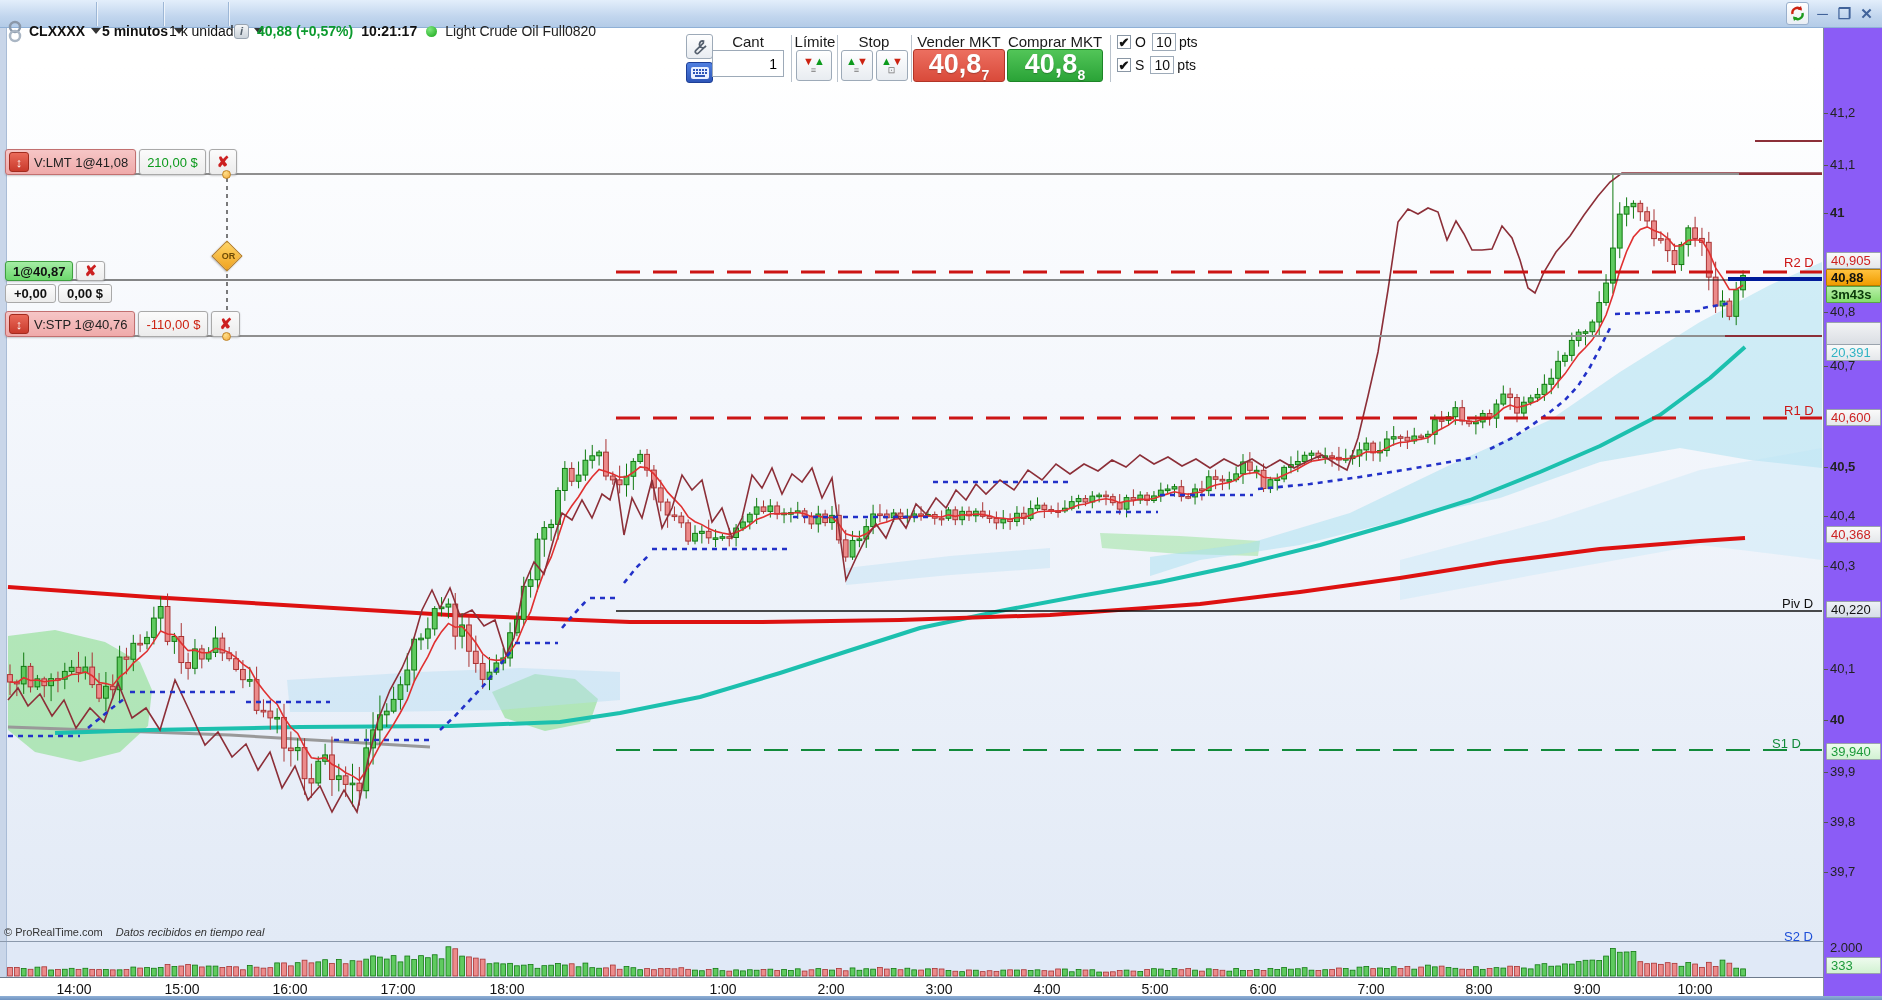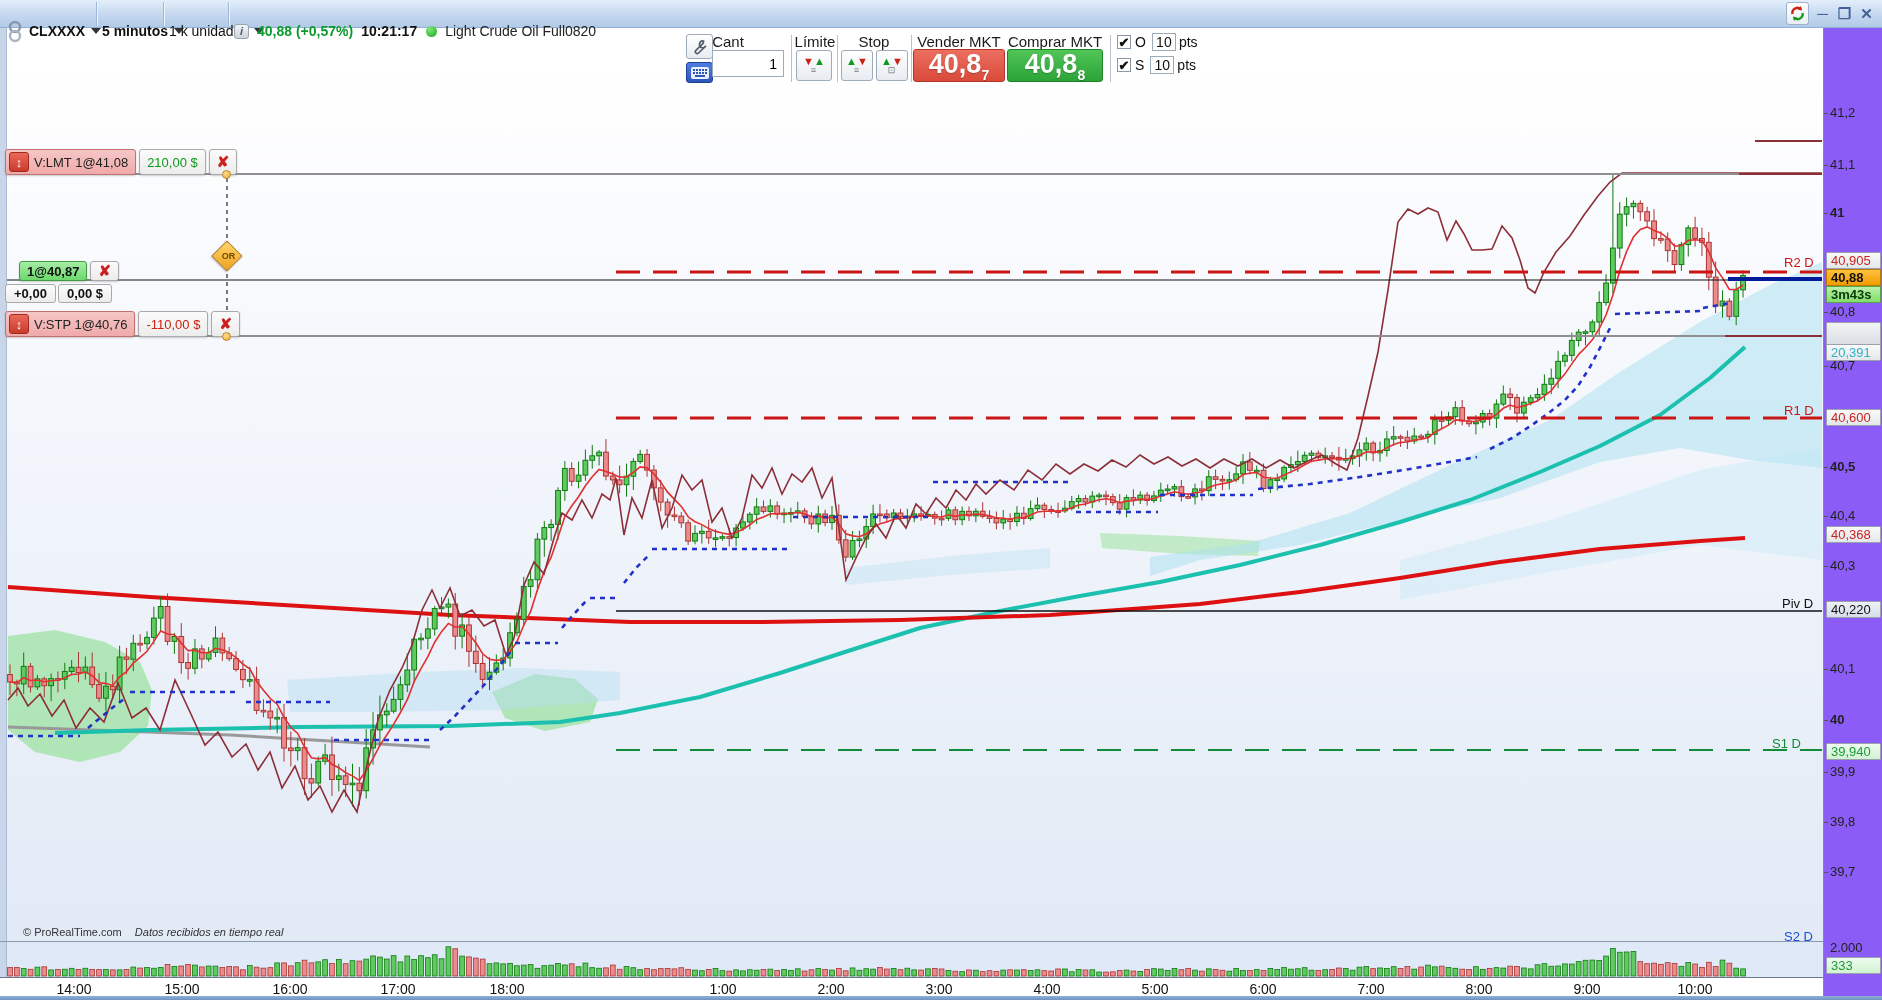--- a/index.html
+++ b/index.html
@@ -66,21 +66,21 @@
   .axbox{position:absolute;left:2px;width:55px;height:17px;font-size:13px;display:flex;align-items:center;padding-left:4px;
     border:1px solid #9aa3ad;background:linear-gradient(#fafafa,#e4e7ea);border-radius:1px;}
   .axbox.red{color:#cc2222;}
   .axbox.cur{background:linear-gradient(#ffc23e,#f09c00);color:#111;font-weight:bold;border-color:#b97b00;}
   .axbox.count{background:linear-gradient(#b9f0a8,#84dd6e);color:#0a3a0a;font-weight:bold;border-color:#58a548;}
   .axbox.teal{color:#2fb3c4;}
   .axbox.piv{color:#111;background:linear-gradient(#eef1f6,#d6dde8);}
   .axbox.green{color:#1c9a3a;background:linear-gradient(#eefbee,#d2f2d2);}
   .axbox.ghost{background:linear-gradient(#f2f3f5,#d7dbe1);height:26px;}
   .lvl-txt{position:absolute;font-size:13px;z-index:6;white-space:nowrap;}
-  #copyright-bar{position:absolute;left:0;top:926px;width:1720px;height:15px;font-size:11px;color:#333;padding-left:23px;z-index:8;}
+  #copyright-bar{position:absolute;left:0;top:926px;width:1720px;height:15px;font-size:11px;color:#333;padding-left:4px;z-index:8;}
   #copyright-bar .it{font-style:italic;margin-left:10px;}
   #pane-split{position:absolute;left:0;top:941px;width:1823px;height:1px;background:#8b99ac;z-index:9;}
   #vol-base{position:absolute;left:0;top:977px;width:1823px;height:1px;background:#6d7a8c;z-index:9;}
   #time-strip{position:absolute;left:0;top:978px;width:1823px;height:18px;background:#fff;z-index:5;}
   .t-lab{position:absolute;top:981px;font-size:14px;color:#111;transform:translateX(-50%);z-index:10;}
   .t-lab.bold{font-weight:normal;margin-top:25px;}
   #bottom-edge{position:absolute;left:0;top:996px;width:1882px;height:4px;background:linear-gradient(#8fb0d6,#6f93c0);z-index:12;}
   #left-strip{position:absolute;left:0;top:28px;width:7px;height:968px;background:#c9d6e9;border-right:1px solid #a9bcd6;z-index:4;}
   #chart-bg{position:absolute;left:0;top:28px;width:1823px;height:913px;background:linear-gradient(#ffffff 4%,#f4f7fc 40%,#e2eaf6 100%);}
   #vol-bg{position:absolute;left:0;top:942px;width:1823px;height:35px;background:#e0e9f7;}
@@ -994,21 +994,21 @@
             <rect x="14" y="2" width="2" height="2"></rect>
           <rect x="2" y="5" width="2" height="2"></rect>
             <rect x="5" y="5" width="2" height="2"></rect>
             <rect x="8" y="5" width="2" height="2"></rect>
             <rect x="11" y="5" width="2" height="2"></rect>
             <rect x="14" y="5" width="2" height="2"></rect>
           <rect x="4" y="8" width="10" height="2"></rect>
         </g>
       </svg>
     </div>
-    <div class="panel-header" style="left:686px;top:33px;width:84px;">Cant</div>
+    <div class="panel-header" style="left:706px;top:33px;width:84px;">Cant</div>
     <input id="cant-input" style="left: 712px; top: 50px; width: 72px; height: 27px;" value="1">
     <div class="panel-sep" style="left:791px;top:35px;height:47px;"></div>
     <div class="panel-header" style="left:793px;top:33px;width:44px;">Límite</div>
     <div class="tool-btn" style="left:796px;top:50px;width:36px;height:31px;">
       <div class="ord-ic"><span class="dn">▼</span><span class="up">▲</span><span class="pg">≡</span></div>
     </div>
     <div class="panel-sep" style="left:837px;top:35px;height:47px;"></div>
     <div class="panel-header" style="left:839px;top:33px;width:70px;">Stop</div>
     <div class="tool-btn" style="left:841px;top:50px;width:32px;height:31px;">
       <div class="ord-ic"><span class="up">▲</span><span class="dn">▼</span><span class="pg">≡</span></div>
@@ -1048,21 +1048,21 @@
       <span>V:LMT 1@41,08</span>
     </div>
     <div class="chip white">
         <span class="gain">210,00 $</span>
       </div>
     <div class="chip white">
         <span class="close-x">✘</span>
       </div>
   </div>
 
-  <div class="ordlab poslab" style="left:19px;top:261px;">
+  <div class="ordlab poslab" style="left:5px;top:261px;">
     <div class="chip green">
         <span>1@40,87</span>
       </div>
     <div class="chip white">
         <span class="close-x">✘</span>
       </div>
   </div>
   <div class="ordlab" style="left:5px;top:284px;">
     <div class="pnl-chip">+0,00</div>
     <div class="pnl-chip">0,00 $</div>

